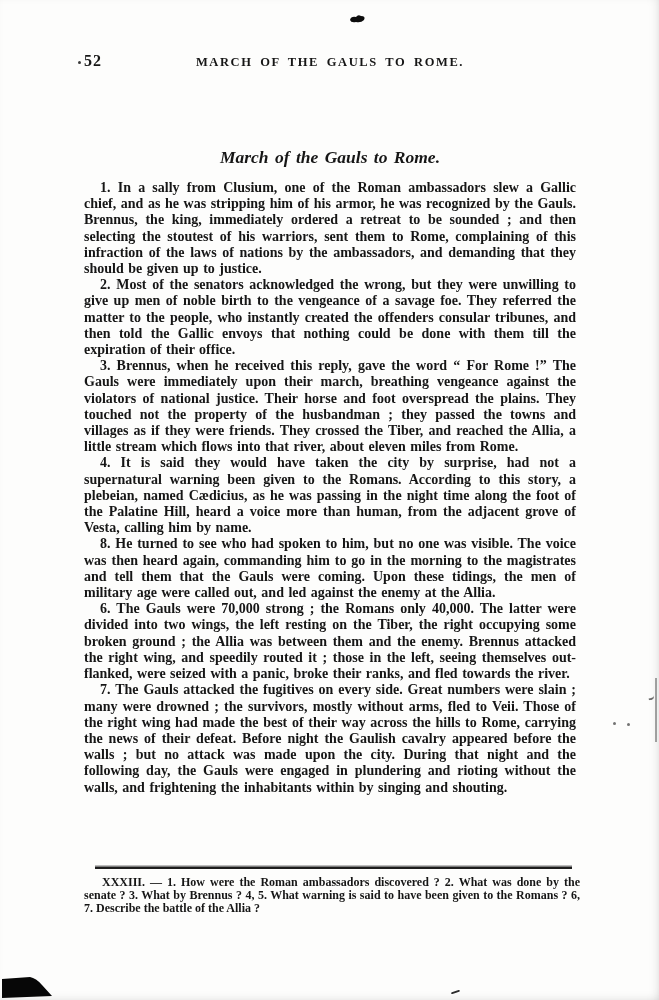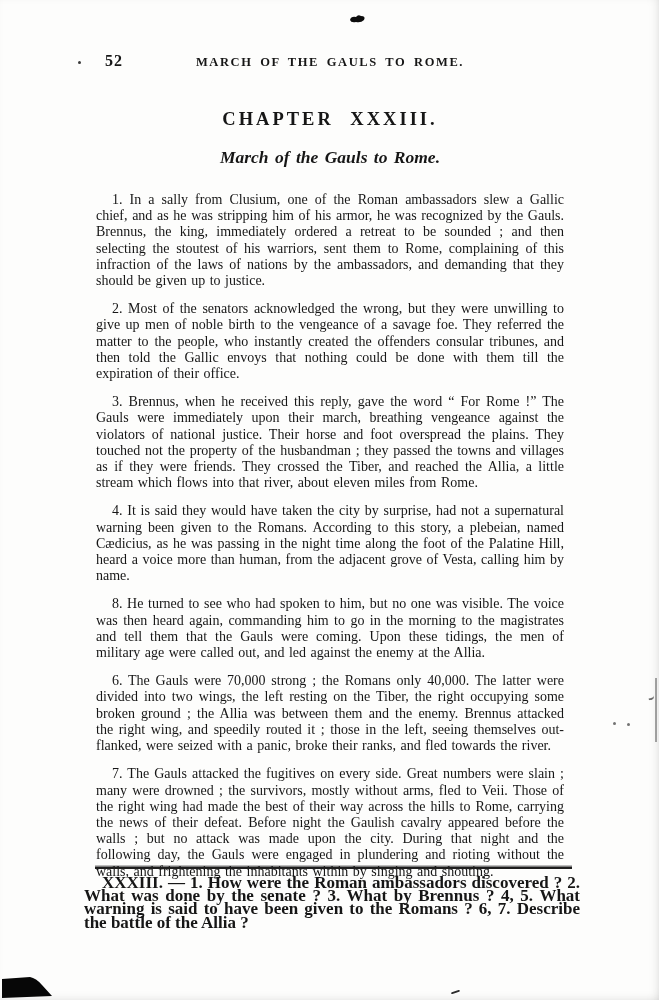--- a/index.html
+++ b/index.html
@@ -9,21 +9,21 @@
     margin:0 auto;
     background:#fdfdfc;
     overflow:hidden;
     font-family:"Liberation Serif","DejaVu Serif",serif;
     color:#161616;
     box-shadow:inset -6px 0 14px -10px rgba(0,0,0,.25), inset 0 -6px 14px -10px rgba(0,0,0,.18);
   }
   
   .page-number{
     position:absolute;left:84px;top:52px;
-    font-size:16px;font-weight:bold;letter-spacing:1px;margin-left:21px;
+    font-size:16px;font-weight:bold;letter-spacing:1px;
   }
   .page-number-dot{
     position:absolute;left:78px;top:61px;width:3px;height:3px;background:#3a3a3a;border-radius:50%;
   }
   .running-header{
     position:absolute;left:84px;top:55px;width:492px;
     text-align:center;font-size:12.5px;font-weight:bold;letter-spacing:1.6px;word-spacing:3px;
   }
   
   .chapter-heading{
@@ -33,30 +33,30 @@
   .chapter-subtitle{
     position:absolute;left:84px;top:147px;width:492px;
     text-align:center;font-size:17.5px;font-weight:bold;font-style:italic;word-spacing:2px;
   }
   
   .body-text{
     position:absolute;left:84px;top:180px;width:492px;
     font-size:14px;line-height:16.2px;text-align:justify;
   }
   .body-text p{
-    margin:12px;text-indent:16px;word-spacing:1px;
+    margin:0;text-indent:16px;word-spacing:1px;font-weight:bold;
   }
   
   .footnote-rule{
     position:absolute;left:95px;top:867px;width:477px;height:2px;
     background:#1d1d1d;box-shadow:0 -1.5px 0 rgba(20,20,20,.55);
   }
   .footnote{
     position:absolute;left:84px;top:876px;width:496px;
-    font-size:17px;line-height:13.2px;font-weight:bold;text-align:justify;text-indent:18px;
+    font-size:12px;line-height:13.2px;font-weight:bold;text-align:justify;text-indent:18px;
   }
   
   .watermark{
     position:absolute;left:427px;top:944px;
     display:flex;align-items:baseline;gap:7px;
   }
   .watermark-prefix{
     font-family:"Liberation Sans","DejaVu Sans",sans-serif;
     font-size:9.5px;color:#c2c2c2;letter-spacing:.3px;
   }
@@ -80,21 +80,20 @@
 <div id="scan-page">
 
   <svg class="ink-blot" viewBox="0 0 20 12">
     <path d="M3 7 Q4 3 9 4 Q11 1 14 3 Q19 3 17 7 Q14 10 9 9 Q4 10 3 7 Z" fill="#0d0d0d"></path>
   </svg>
 
   <span class="page-number-dot"></span>
   <div class="page-number">52</div>
   <div class="running-header">MARCH OF THE GAULS TO ROME.</div>
 
-  <div class="chapter-heading">CHAPTER XXXIII.</div>
   <div class="chapter-subtitle">March of the Gauls to Rome.</div>
 
   <div class="body-text">
     <p>1. In a sally from Clusium, one of the Roman ambassadors slew a Gallic chief, and as he was stripping him of his armor, he was recognized by the Gauls. Brennus, the king, immediately ordered a retreat to be sounded ; and then selecting the stoutest of his warriors, sent them to Rome, complaining of this infraction of the laws of nations by the ambassadors, and demanding that they should be given up to justice.</p>
     <p>2. Most of the senators acknowledged the wrong, but they were unwilling to give up men of noble birth to the vengeance of a savage foe. They referred the matter to the people, who instantly created the offenders consular tribunes, and then told the Gallic envoys that nothing could be done with them till the expiration of their office.</p>
     <p>3. Brennus, when he received this reply, gave the word “ For Rome !” The Gauls were immediately upon their march, breathing vengeance against the violators of national justice. Their horse and foot overspread the plains. They touched not the property of the husbandman ; they passed the towns and villages as if they were friends. They crossed the Tiber, and reached the Allia, a little stream which flows into that river, about eleven miles from Rome.</p>
     <p>4. It is said they would have taken the city by surprise, had not a supernatural warning been given to the Romans. According to this story, a plebeian, named Cædicius, as he was passing in the night time along the foot of the Palatine Hill, heard a voice more than human, from the adjacent grove of Vesta, calling him by name.</p>
     <p>8. He turned to see who had spoken to him, but no one was visible. The voice was then heard again, commanding him to go in the morning to the magistrates and tell them that the Gauls were coming. Upon these tidings, the men of military age were called out, and led against the enemy at the Allia.</p>
     <p>6. The Gauls were 70,000 strong ; the Romans only 40,000. The latter were divided into two wings, the left resting on the Tiber, the right occupying some broken ground ; the Allia was between them and the enemy. Brennus attacked the right wing, and speedily routed it ; those in the left, seeing themselves out-flanked, were seized with a panic, broke their ranks, and fled towards the river.</p>
     <p>7. The Gauls attacked the fugitives on every side. Great numbers were slain ; many were drowned ; the survivors, mostly without arms, fled to Veii. Those of the right wing had made the best of their way across the hills to Rome, carrying the news of their defeat. Before night the Gaulish cavalry appeared before the walls ; but no attack was made upon the city. During that night and the following day, the Gauls were engaged in plundering and rioting without the walls, and frightening the inhabitants within by singing and shouting.</p>

